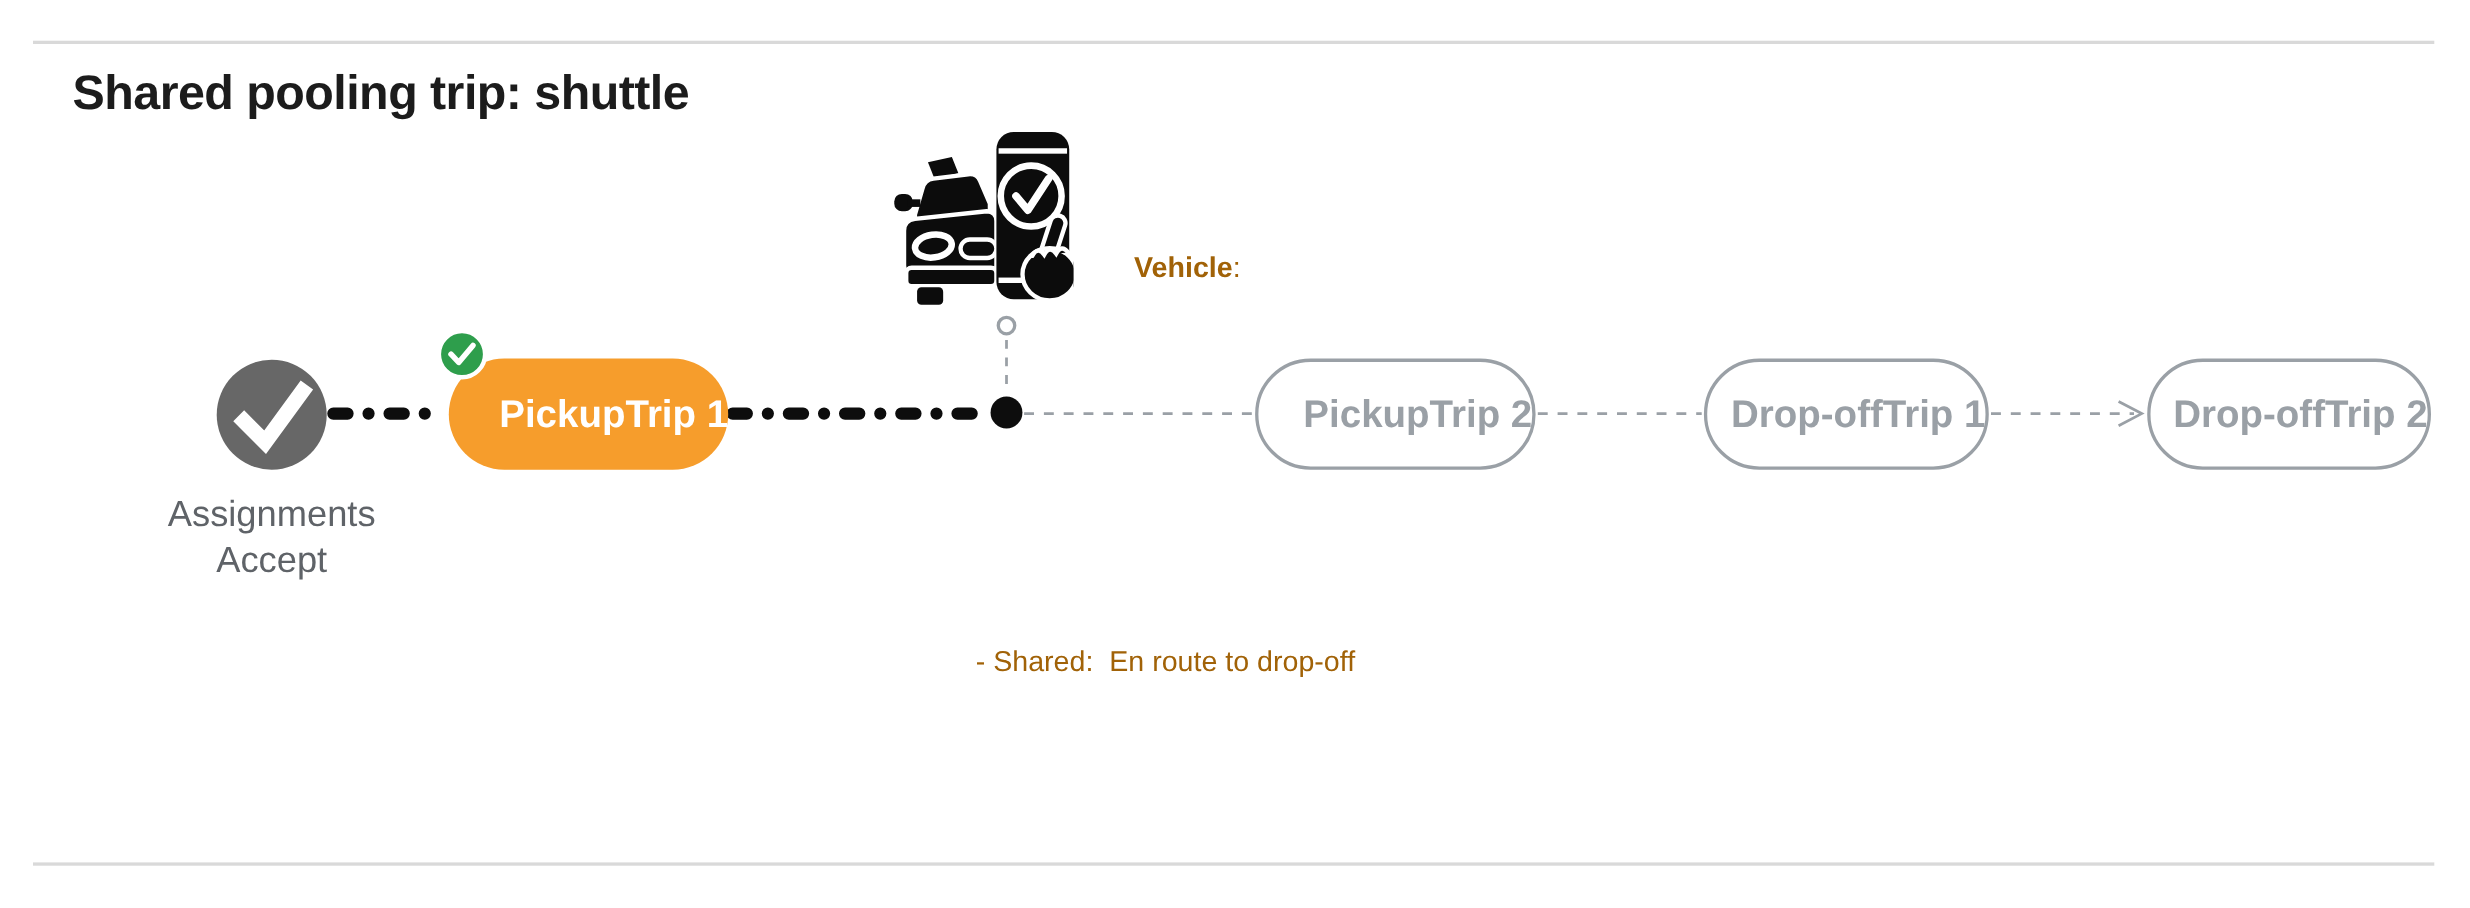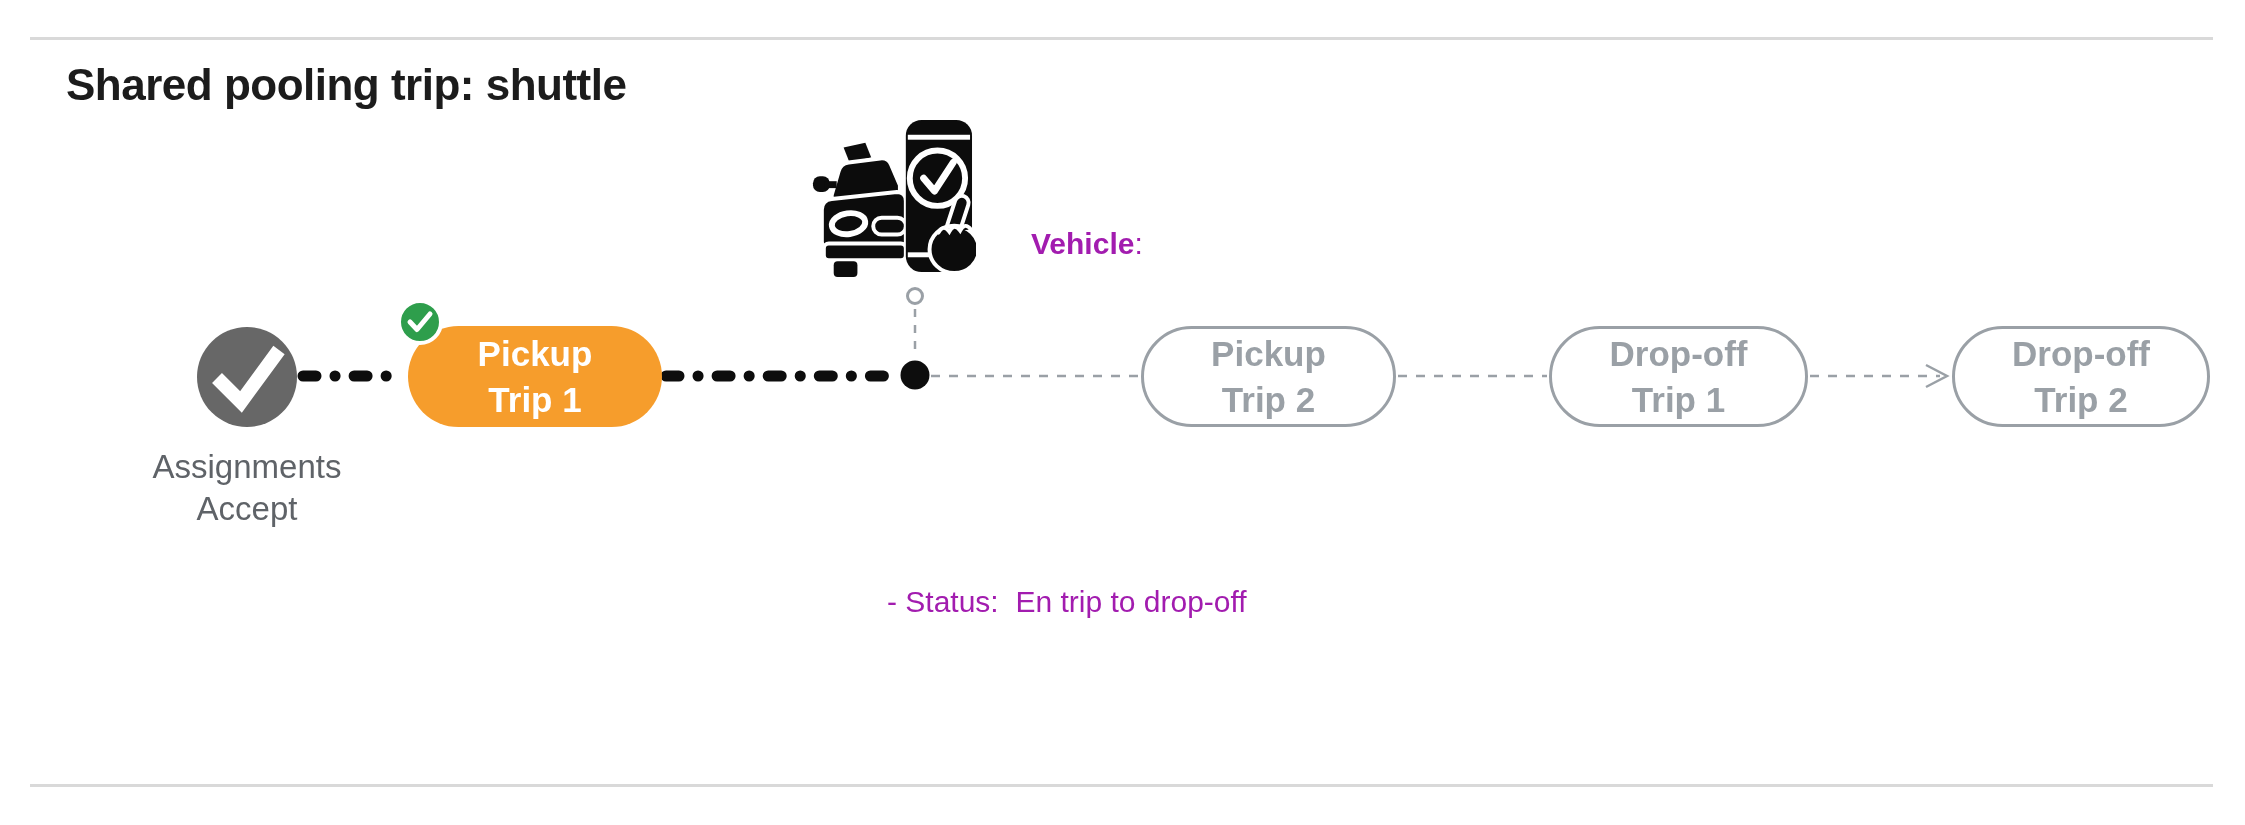--- a/index.html
+++ b/index.html
@@ -10,34 +10,34 @@
   .divider{position:absolute;left:30px;width:2185px;height:3px;background:#D9D9D9;}
   .divider.top{top:37px;}
   .divider.bottom{top:784px;}
   .page-title{
     position:absolute;left:66px;top:60px;font-size:44px;font-weight:bold;color:#1C1C1C;
     letter-spacing:-0.5px;white-space:nowrap;
   }
   .overlay{position:absolute;left:0;top:0;width:2245px;height:825px;z-index:1;}
   .pill{
     position:absolute;top:326px;height:101px;border-radius:52px;z-index:2;
-    display:flex;flex-direction:column;align-items:center;justify-content:center;
+    display:flex;flex-direction:row;align-items:center;justify-content:flex-end;
     font-weight:bold;font-size:35px;line-height:46px;text-align:center;box-sizing:border-box;
     white-space:nowrap;
   }
   .pill--active{background:#F69D2C;color:#ffffff;border:none;}
   .pill--outline{background:#ffffff;color:#9AA0A6;border:3px solid #9AA0A6;}
   .node-label{
     position:absolute;left:97px;top:446px;width:300px;text-align:center;
     font-size:33px;line-height:42px;color:#5F6368;z-index:2;
   }
   .badge{position:absolute;left:395px;top:297px;width:50px;height:50px;z-index:3;}
   .vehicle-icon{position:absolute;left:808px;top:116px;width:168px;height:163px;z-index:2;}
   .info{
-    position:absolute;color:#a21caf;font-size:30px;line-height:45px;z-index:2;
+    position:absolute;color:#a16207;font-size:26px;line-height:45px;z-index:2;
     white-space:pre-wrap;
   }
   .info b{font-weight:bold;}
   .vehicle-info{left:1031px;top:131px;}
   .trip-info{left:887px;top:489px;}
 </style>
 </head>
 <body>
 
 <div class="canvas">
@@ -127,20 +127,20 @@
       <ellipse cx="148" cy="135" rx="25" ry="24" fill="#0C0C0C" stroke="#ffffff" stroke-width="4"></ellipse>
       <path d="M132 118 q5 -9 11 -1 q5 -9 11 -1 q5 -9 11 -1" fill="#0C0C0C" stroke="#ffffff" stroke-width="4" stroke-linecap="round"></path>
     </g>
   </svg>
 
   <div class="info vehicle-info">
     <div><b>Vehicle</b><span>:</span></div>
   </div>
 
   <div class="info trip-info">
-    <div>- Status:  En trip to drop-off</div>
+    <div>- Shared:  En route to drop-off</div>
     
     
     
     
   </div>
 
 </div>
 
 </body></html>

